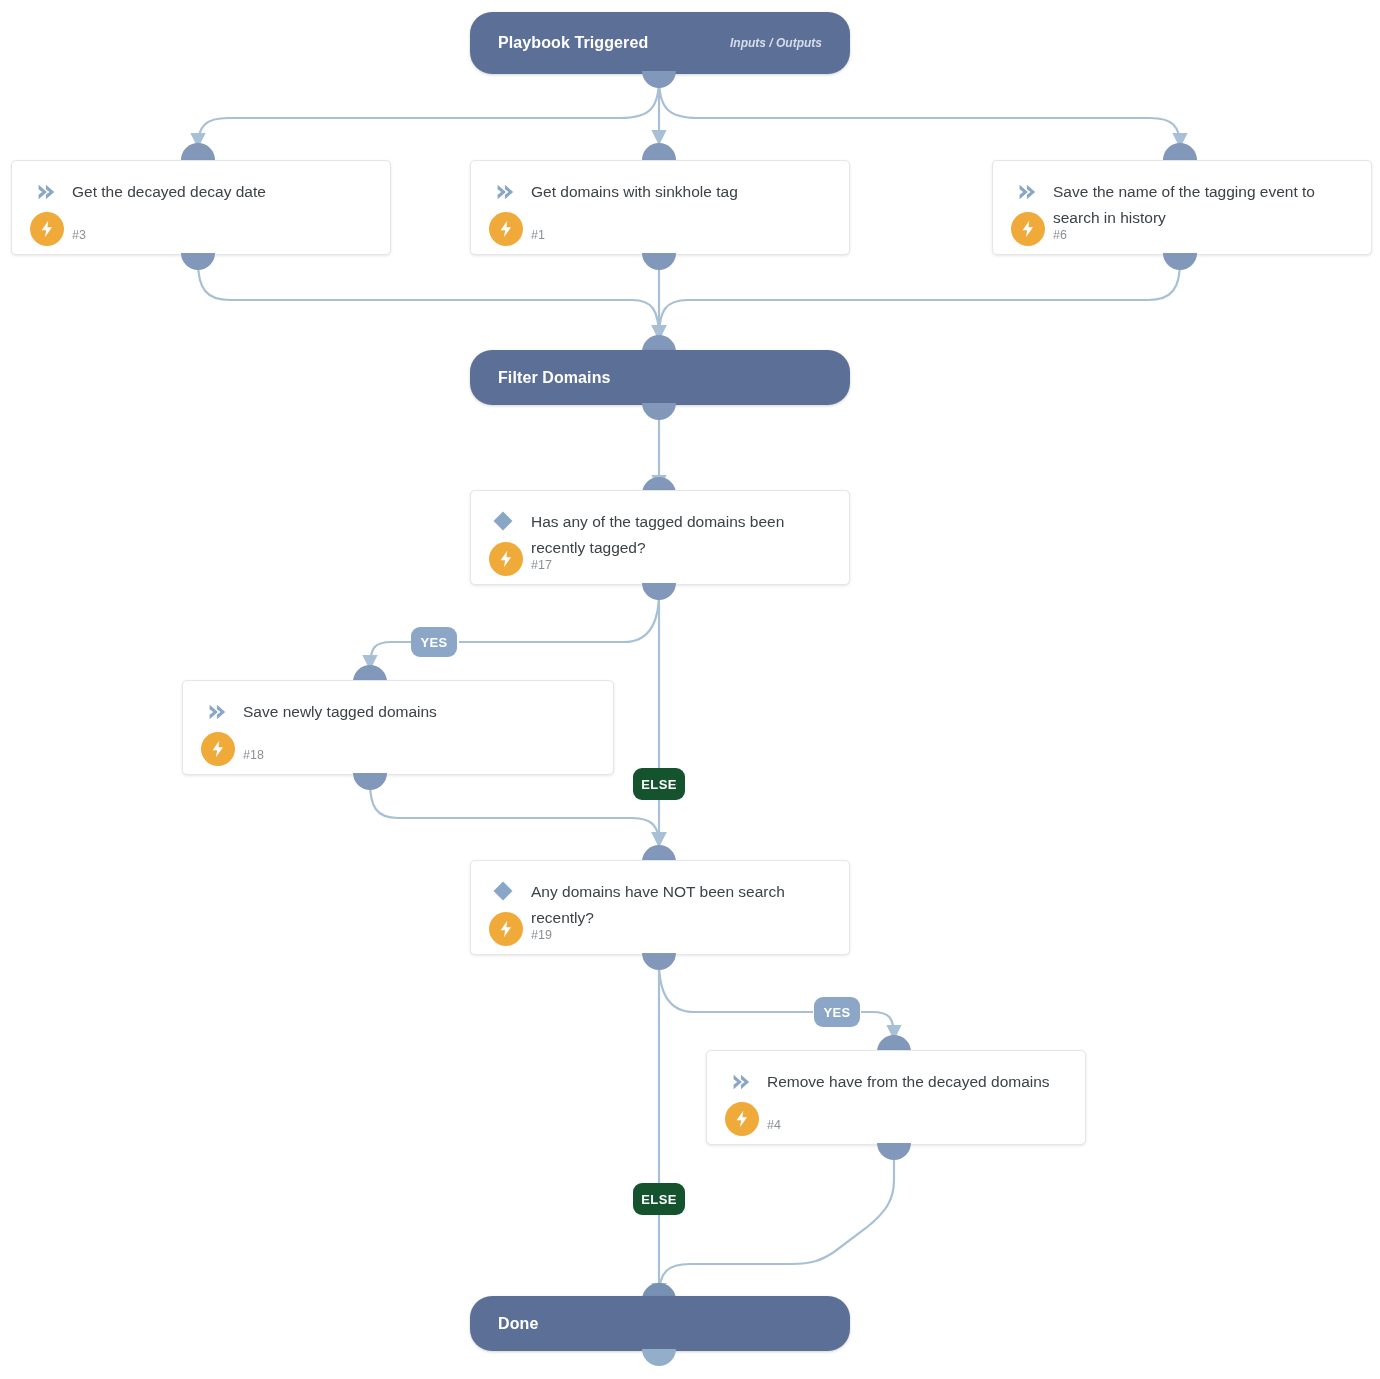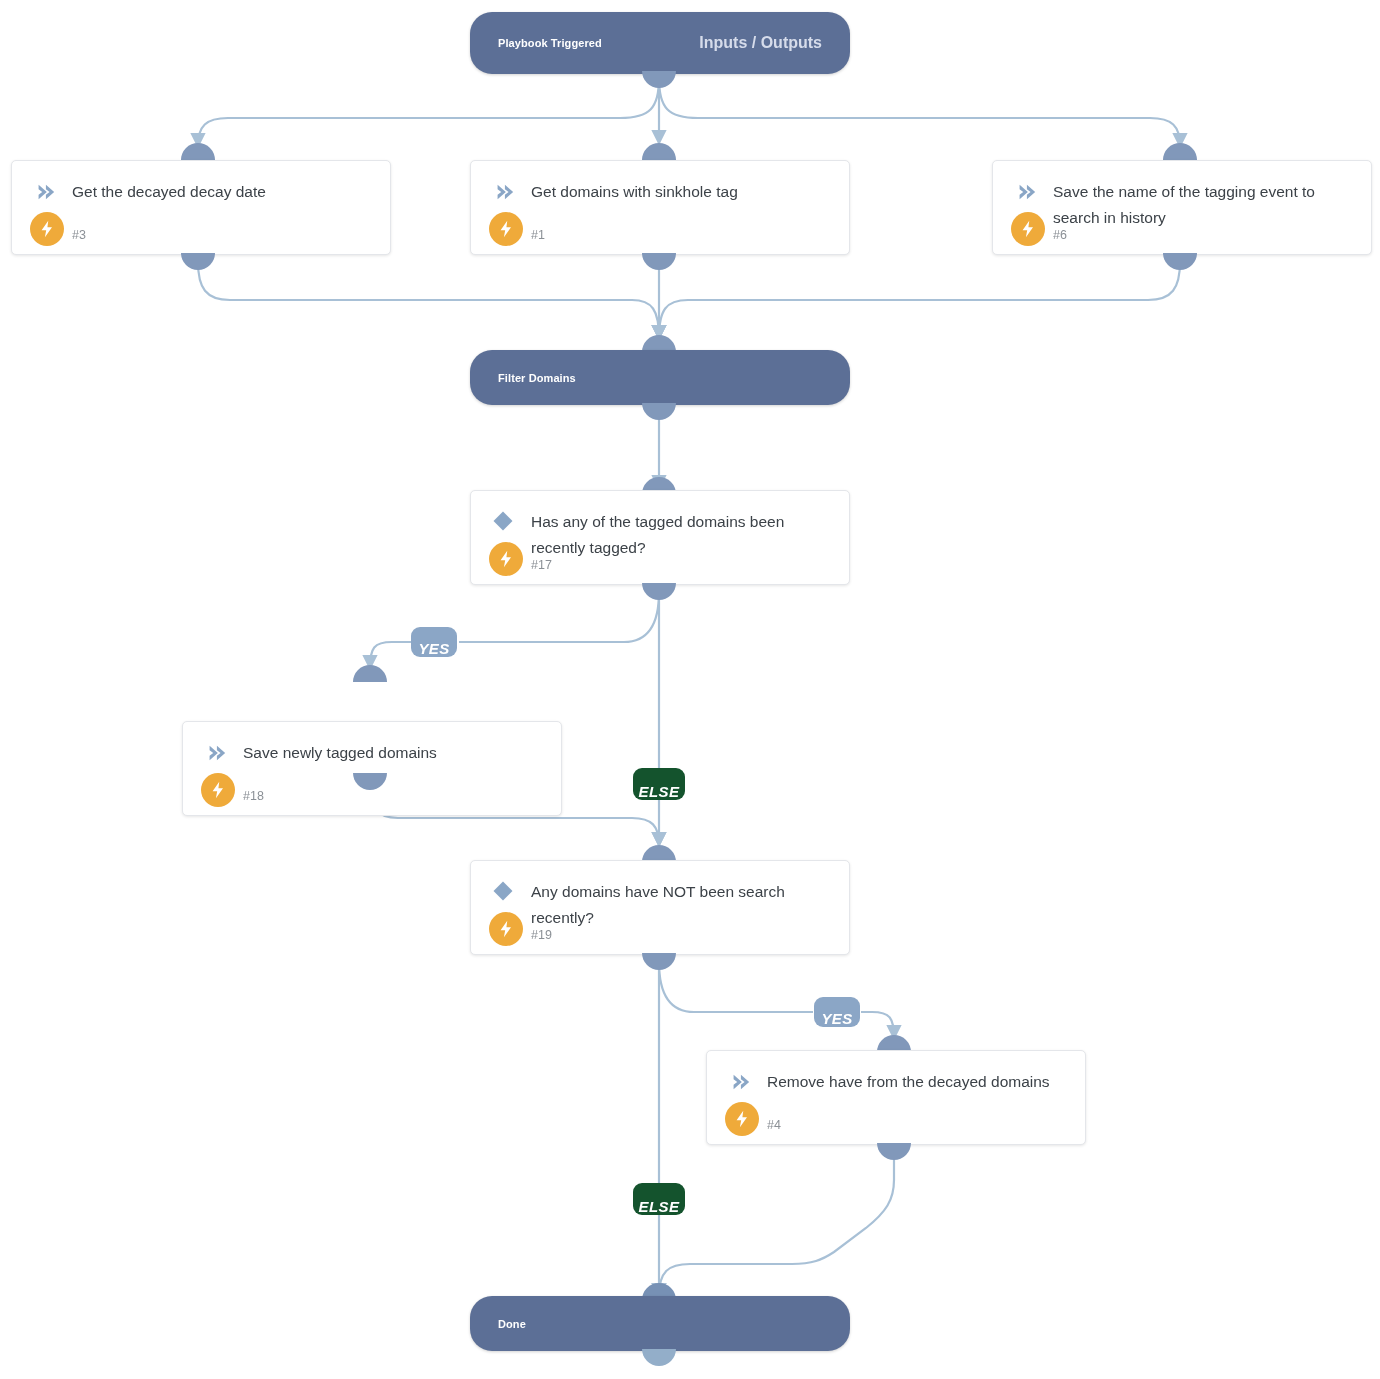--- a/index.html
+++ b/index.html
@@ -19,31 +19,32 @@
     position:absolute;
     background:#5c6f96;
     border-radius:22px;
     box-shadow:0 1px 3px rgba(0,0,0,.18);
     display:flex;align-items:center;
     box-sizing:border-box;
     padding:0 28px;
   }
   .pill .pill-title{
     color:#ffffff;
-    font-size:11px;
+    font-size:16px;
     font-weight:700;
     letter-spacing:.1px;
     white-space:nowrap;
   }
   .pill .pill-sub{
     margin-left:auto;
     color:#d6dceb;
-    font-size:16px;
+    font-size:12px;
     font-weight:700;
     white-space:nowrap;
+    font-style:italic;
   }
 
   
   .card{
     position:absolute;
     background:#ffffff;
     border:1px solid #e4e6ea;
     border-radius:5px;
     box-shadow:0 1px 3px rgba(0,0,0,.10);
     box-sizing:border-box;
@@ -85,27 +86,26 @@
   
   .handle{position:absolute;width:34px;height:17px;background:#8198ba;}
   .handle.down{border-radius:0 0 17px 17px;}
   .handle.up{border-radius:17px 17px 0 0;}
   .handle.light{background:#93aec9;}
   .handle.dark{background:#7791b5;}
 
   
   .lbl{
     position:absolute;
-    display:flex;align-items:flex-end;justify-content:center;
+    display:flex;align-items:center;justify-content:center;
     color:#ffffff;
-    font-size:15px;
+    font-size:13px;
     font-weight:700;
     letter-spacing:.4px;
     box-sizing:border-box;
-    font-style:italic;
   }
   .lbl.yes{background:#8ba6c6;border-radius:9px;width:46px;height:30px;}
   .lbl.els{background:#14532d;border-radius:9px;width:52px;height:32px;}
 </style>
 </head>
 <body>
 
 <div id="canvas">
 
   <svg id="edges" viewBox="0 0 1380 1379">
@@ -224,21 +224,21 @@
     </span>
     <div class="c-num">#17</div>
   </div>
   <div class="handle down" style="left:642px;top:583px;"></div>
 
   <div class="lbl yes" style="left:411px;top:627px;">
     <span>YES</span>
   </div>
 
   <div class="handle up" style="left:353px;top:665px;"></div>
-  <div class="card" style="left:182px;top:680px;width:380px;height:95px;margin-top:41px;">
+  <div class="card" style="left:182px;top:680px;width:432px;height:95px;">
     <span class="ic-chevron">
       <svg viewBox="0 0 24 24" width="22" height="22">
         <path d="M5 4 L14 12 L5 20 L5 15 L9 12 L5 9 Z" fill="#8aa6c6"></path>
         <path d="M13 4 L22 12 L13 20 L13 15 L17 12 L13 9 Z" fill="#8aa6c6"></path>
       </svg>
     </span>
     <div class="c-title">Save newly tagged domains</div>
     <span class="ic-bolt">
       <svg viewBox="0 0 24 24" width="20" height="20">
         <path d="M13.5 2 L5.5 13.5 L11 13.5 L9.5 22 L18 10 L12.5 10 Z" fill="#ffffff"></path>

